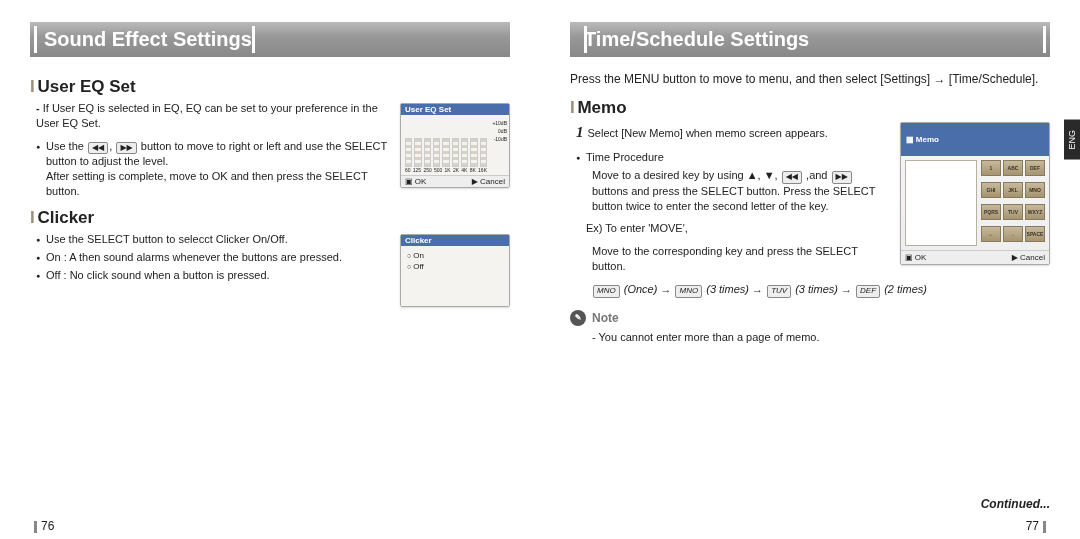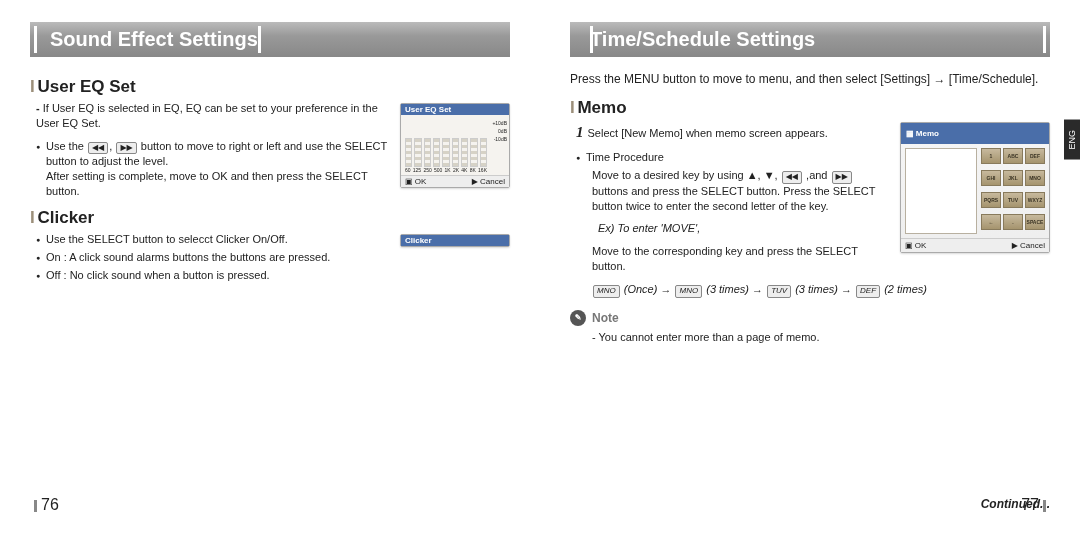--- a/index.html
+++ b/index.html
@@ -22,21 +22,21 @@
     padding: 22px 30px 10px 30px;
     position: relative;
     display: flex;
     flex-direction: column;
   }
   .page-header {
     background: linear-gradient(#bbb,#999 40%,#888);
     color: #fff;
     font-size: 20px;
     font-weight: bold;
-    padding: 6px 20px;
+    padding: 6px 14px;
     margin-bottom: 14px;
     position: relative;
   }
   .page-header.left::before,
   .page-header.left::after,
   .page-header.right::before,
   .page-header.right::after {
     content:"";
     position:absolute;
     top:4px; bottom:4px;
@@ -106,31 +106,31 @@
   .memo-screen {
     width:150px;
     border:1px solid #aaa;
     background:linear-gradient(#f6f6f6,#eee);
     font-size:8px;
     border-radius:2px;
     box-shadow:0 1px 2px rgba(0,0,0,0.15);
     float:right;
     margin-left:10px;
   }
-  .memo-screen .titlebar { background:#4a6ea9; color:#fff; padding:6px 5px; font-weight:bold;}
+  .memo-screen .titlebar { background:#4a6ea9; color:#fff; padding:12px 5px; font-weight:bold;}
   .memo-screen .memo-body { display:flex; padding:4px; gap:4px;}
   .memo-text { flex:1; height:86px; background:#fff; border:1px solid #b8b0a0;}
   .keygrid { display:grid; grid-template-columns:repeat(3,20px); gap:2px;}
   .keygrid .k { background:linear-gradient(#c7b99d,#a5946e); border:1px solid #887a5c; color:#3a3324; font-size:5px; height:16px; display:flex; align-items:center; justify-content:center; font-weight:bold;}
   .memo-screen .footer { display:flex; justify-content:space-between; padding:2px 4px; font-size:8px; background:#eee; border-top:1px solid #ccc;}
   .stepnum { font-family: Georgia, serif; font-style:italic; font-weight:bold; font-size:15px; margin-right:4px;}
   .pagefoot {
     position:absolute;
-    bottom:25px;
-    font-size:16px;
+    bottom:6px;
+    font-size:12px;
   }
   .pagefoot.l { left:30px;}
   .pagefoot.r { right:30px;}
   .pagefoot .bar { display:inline-block; width:3px; height:12px; background:#888; vertical-align:middle; margin:0 4px;}
   .continued {
     position:absolute; right:30px; bottom:28px;
     font-style:italic; font-weight:bold; font-size:12px;
   }
   .lang-tab {
     position:absolute;
@@ -221,26 +221,30 @@
             <span>▶ <span>Cancel</span></span>
           </div>
         </div>
       </div>
 
       <h3>Clicker</h3>
       <div class="row">
         <div class="text">
           <ul class="bullets">
             <li>Use the SELECT button to selecct Clicker On/Off.</li>
-            <li>On : A click sound alarms buttons the buttons are pressed.</li>
+            <li>On : A then sound alarms whenever the buttons are pressed.</li>
             <li>Off : No click sound when a button is pressed.</li>
           </ul>
         </div>
         <div class="device-screen">
           <div class="titlebar">Clicker</div>
+          <div class="clicker-body">
+            <div>On</div>
+            <div>Off</div>
+          </div>
         </div>
       </div>
 
     </div>
 
     <div class="pagefoot l">
       <span class="bar"></span><span>76</span>
     </div>
   </div>
 
@@ -286,21 +290,21 @@
       <ul class="bullets">
         <li>Time Procedure</li>
       </ul>
       <div class="sub" style="margin-left:22px;">
         <span>Move to a desired key by using ▲, ▼, </span>
         <span class="kbd">◀◀</span>
         <span> ,and </span>
         <span class="kbd">▶▶</span>
         <span> buttons and press the SELECT button. Press the SELECT button twice to enter the second letter of the key.</span>
       </div>
-      <div class="sub" style="margin-left:28px;font-style:italic;">Ex) To enter 'MOVE',</div>
+      <div class="sub" style="margin-left:16px;">Ex) To enter 'MOVE',</div>
       <div class="sub" style="margin-left:22px;">Move to the corresponding key and press the SELECT button.</div>
       <div class="sub" style="margin-left:22px;font-style:italic;">
         <span class="kbd">MNO</span> <span>(Once)</span>
         <span>→</span>
         <span class="kbd">MNO</span> <span>(3 times)</span>
         <span>→</span>
         <span class="kbd">TUV</span> <span>(3 times)</span>
         <span>→</span>
         <span class="kbd">DEF</span> <span>(2 times)</span>
       </div>

